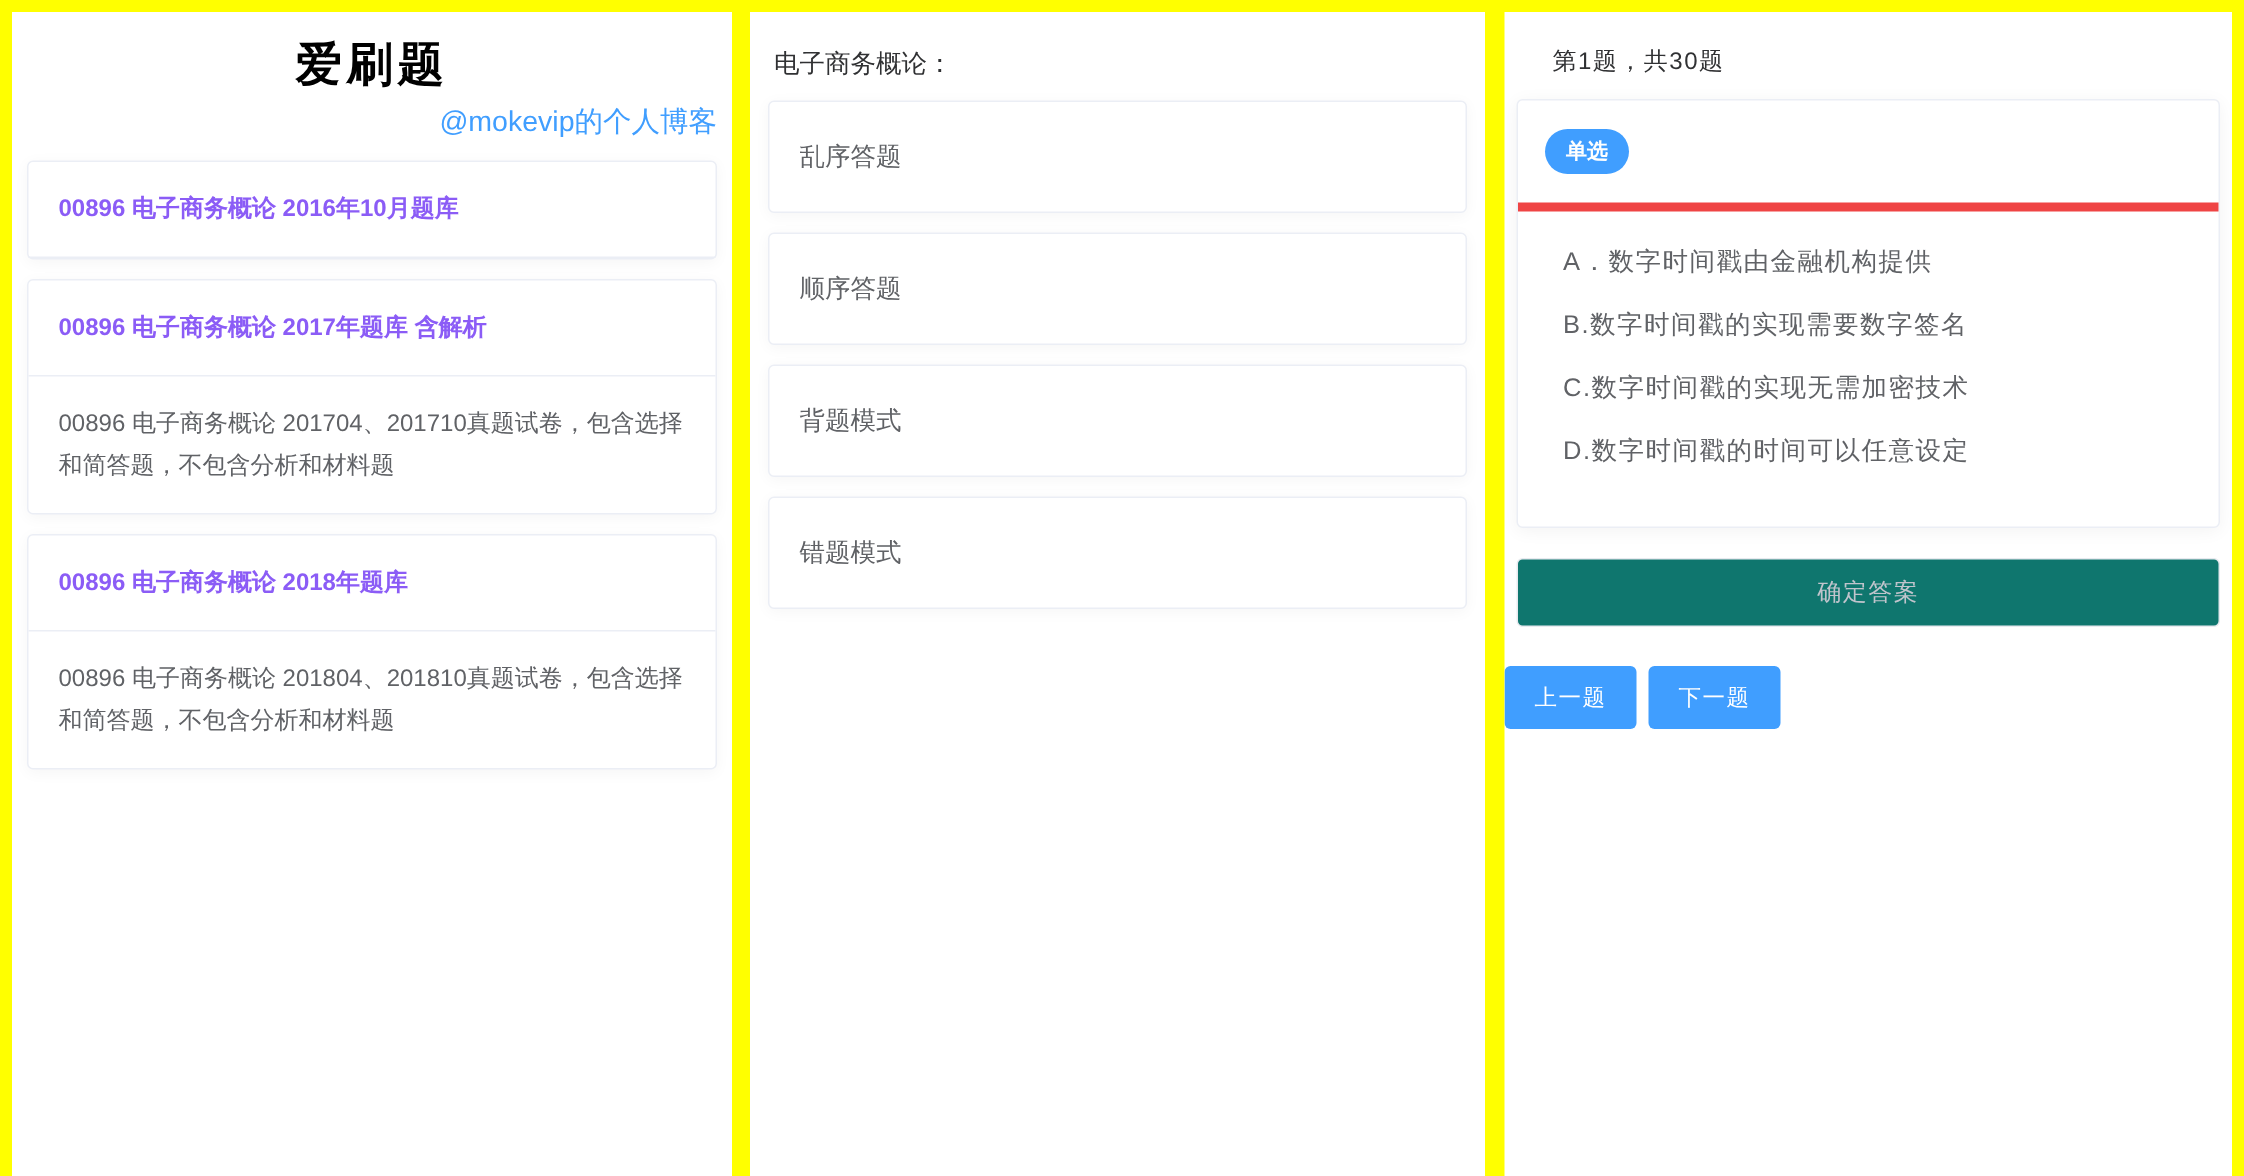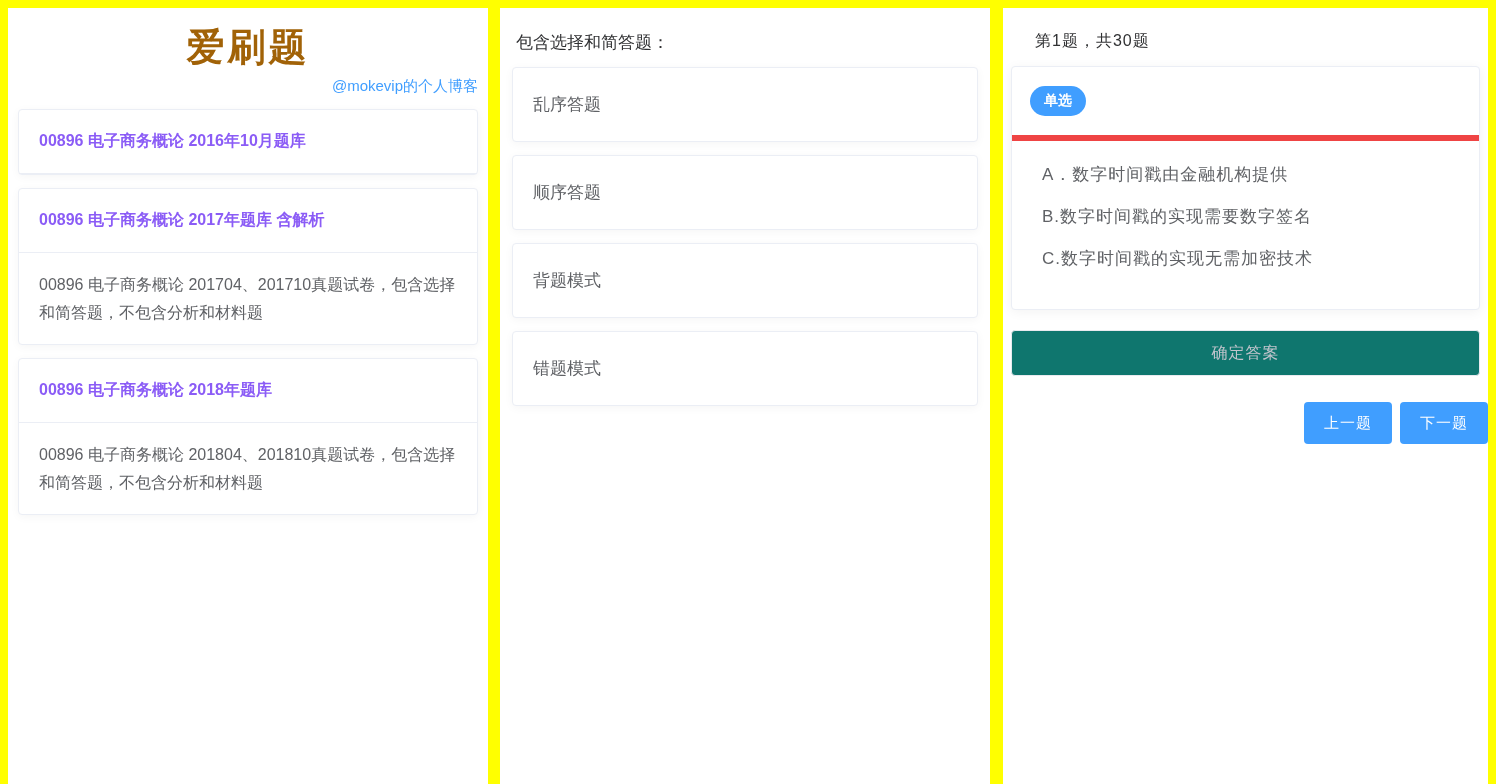--- a/index.html
+++ b/index.html
@@ -19,30 +19,30 @@
     height: 776px;
     overflow: hidden;
   }
   .panel-banks { width: 480px; margin-right: 12px; }
   .panel-modes { width: 490px; margin-right: 13px; }
   .panel-question { width: 485px; }
 
   
   .app-title {
     text-align: center;
-    font-size: 38px;
-    font-weight: bold;
-    color: #a16207;
+    font-size: 31px;
+    font-weight: bold;
+    color: #000000;
     letter-spacing: 3px;
     padding-top: 14px;
   }
   .blog-row { text-align: right; padding: 4px 10px 0 0; }
   .blog-link {
     color: #409EFF;
-    font-size: 15px;
+    font-size: 19px;
     text-decoration: none;
     cursor: pointer;
   }
   .bank-card {
     margin: 13px 10px 0 10px;
     border: 1px solid #EBEEF5;
     border-radius: 4px;
     box-shadow: 0 2px 10px rgba(0,0,0,0.04);
     cursor: pointer;
     background: #fff;
@@ -133,24 +133,23 @@
     background: #0f766e;
     border: 1px solid #E8EAEF;
     border-radius: 4px;
     color: #C0C4CC;
     font-size: 16px;
     font-family: inherit;
     letter-spacing: 1px;
   }
   .nav-row {
     display: flex;
-    justify-content: flex-end;
+    justify-content: flex-start;
     gap: 8px;
     margin-top: 26px;
-    padding-left: 18px;
   }
   .nav-btn {
     width: 88px;
     height: 42px;
     background: #409EFF;
     border: none;
     border-radius: 4px;
     color: #FFFFFF;
     font-size: 15px;
     font-family: inherit;
@@ -181,21 +180,21 @@
 
         <div class="bank-card">
           <div class="bank-card-header">00896 电子商务概论 2018年题库</div>
           <div class="bank-card-body">00896 电子商务概论 201804、201810真题试卷，包含选择和简答题，不包含分析和材料题</div>
         </div>
 
     </div>
   </section>
 
   <section class="panel panel-modes">
-    <div class="mode-prompt">包含选择和简答题：</div>
+    <div class="mode-prompt">电子商务概论：</div>
 
       <div class="mode-card">
         <span>乱序答题</span>
       </div>
 
       <div class="mode-card">
         <span>顺序答题</span>
       </div>
 
       <div class="mode-card">
@@ -215,20 +214,21 @@
         <span class="choice-badge">单选</span>
       </div>
       <div class="option-list">
 
           <div class="answer-option">A．数字时间戳由金融机构提供</div>
 
           <div class="answer-option">B.数字时间戳的实现需要数字签名</div>
 
           <div class="answer-option">C.数字时间戳的实现无需加密技术</div>
 
+          <div class="answer-option">D.数字时间戳的时间可以任意设定</div>
 
       </div>
     </div>
     <button class="confirm-btn" disabled="">确定答案</button>
     <div class="nav-row">
       <button class="nav-btn">上一题</button>
       <button class="nav-btn">下一题</button>
     </div>
   </section>
 

